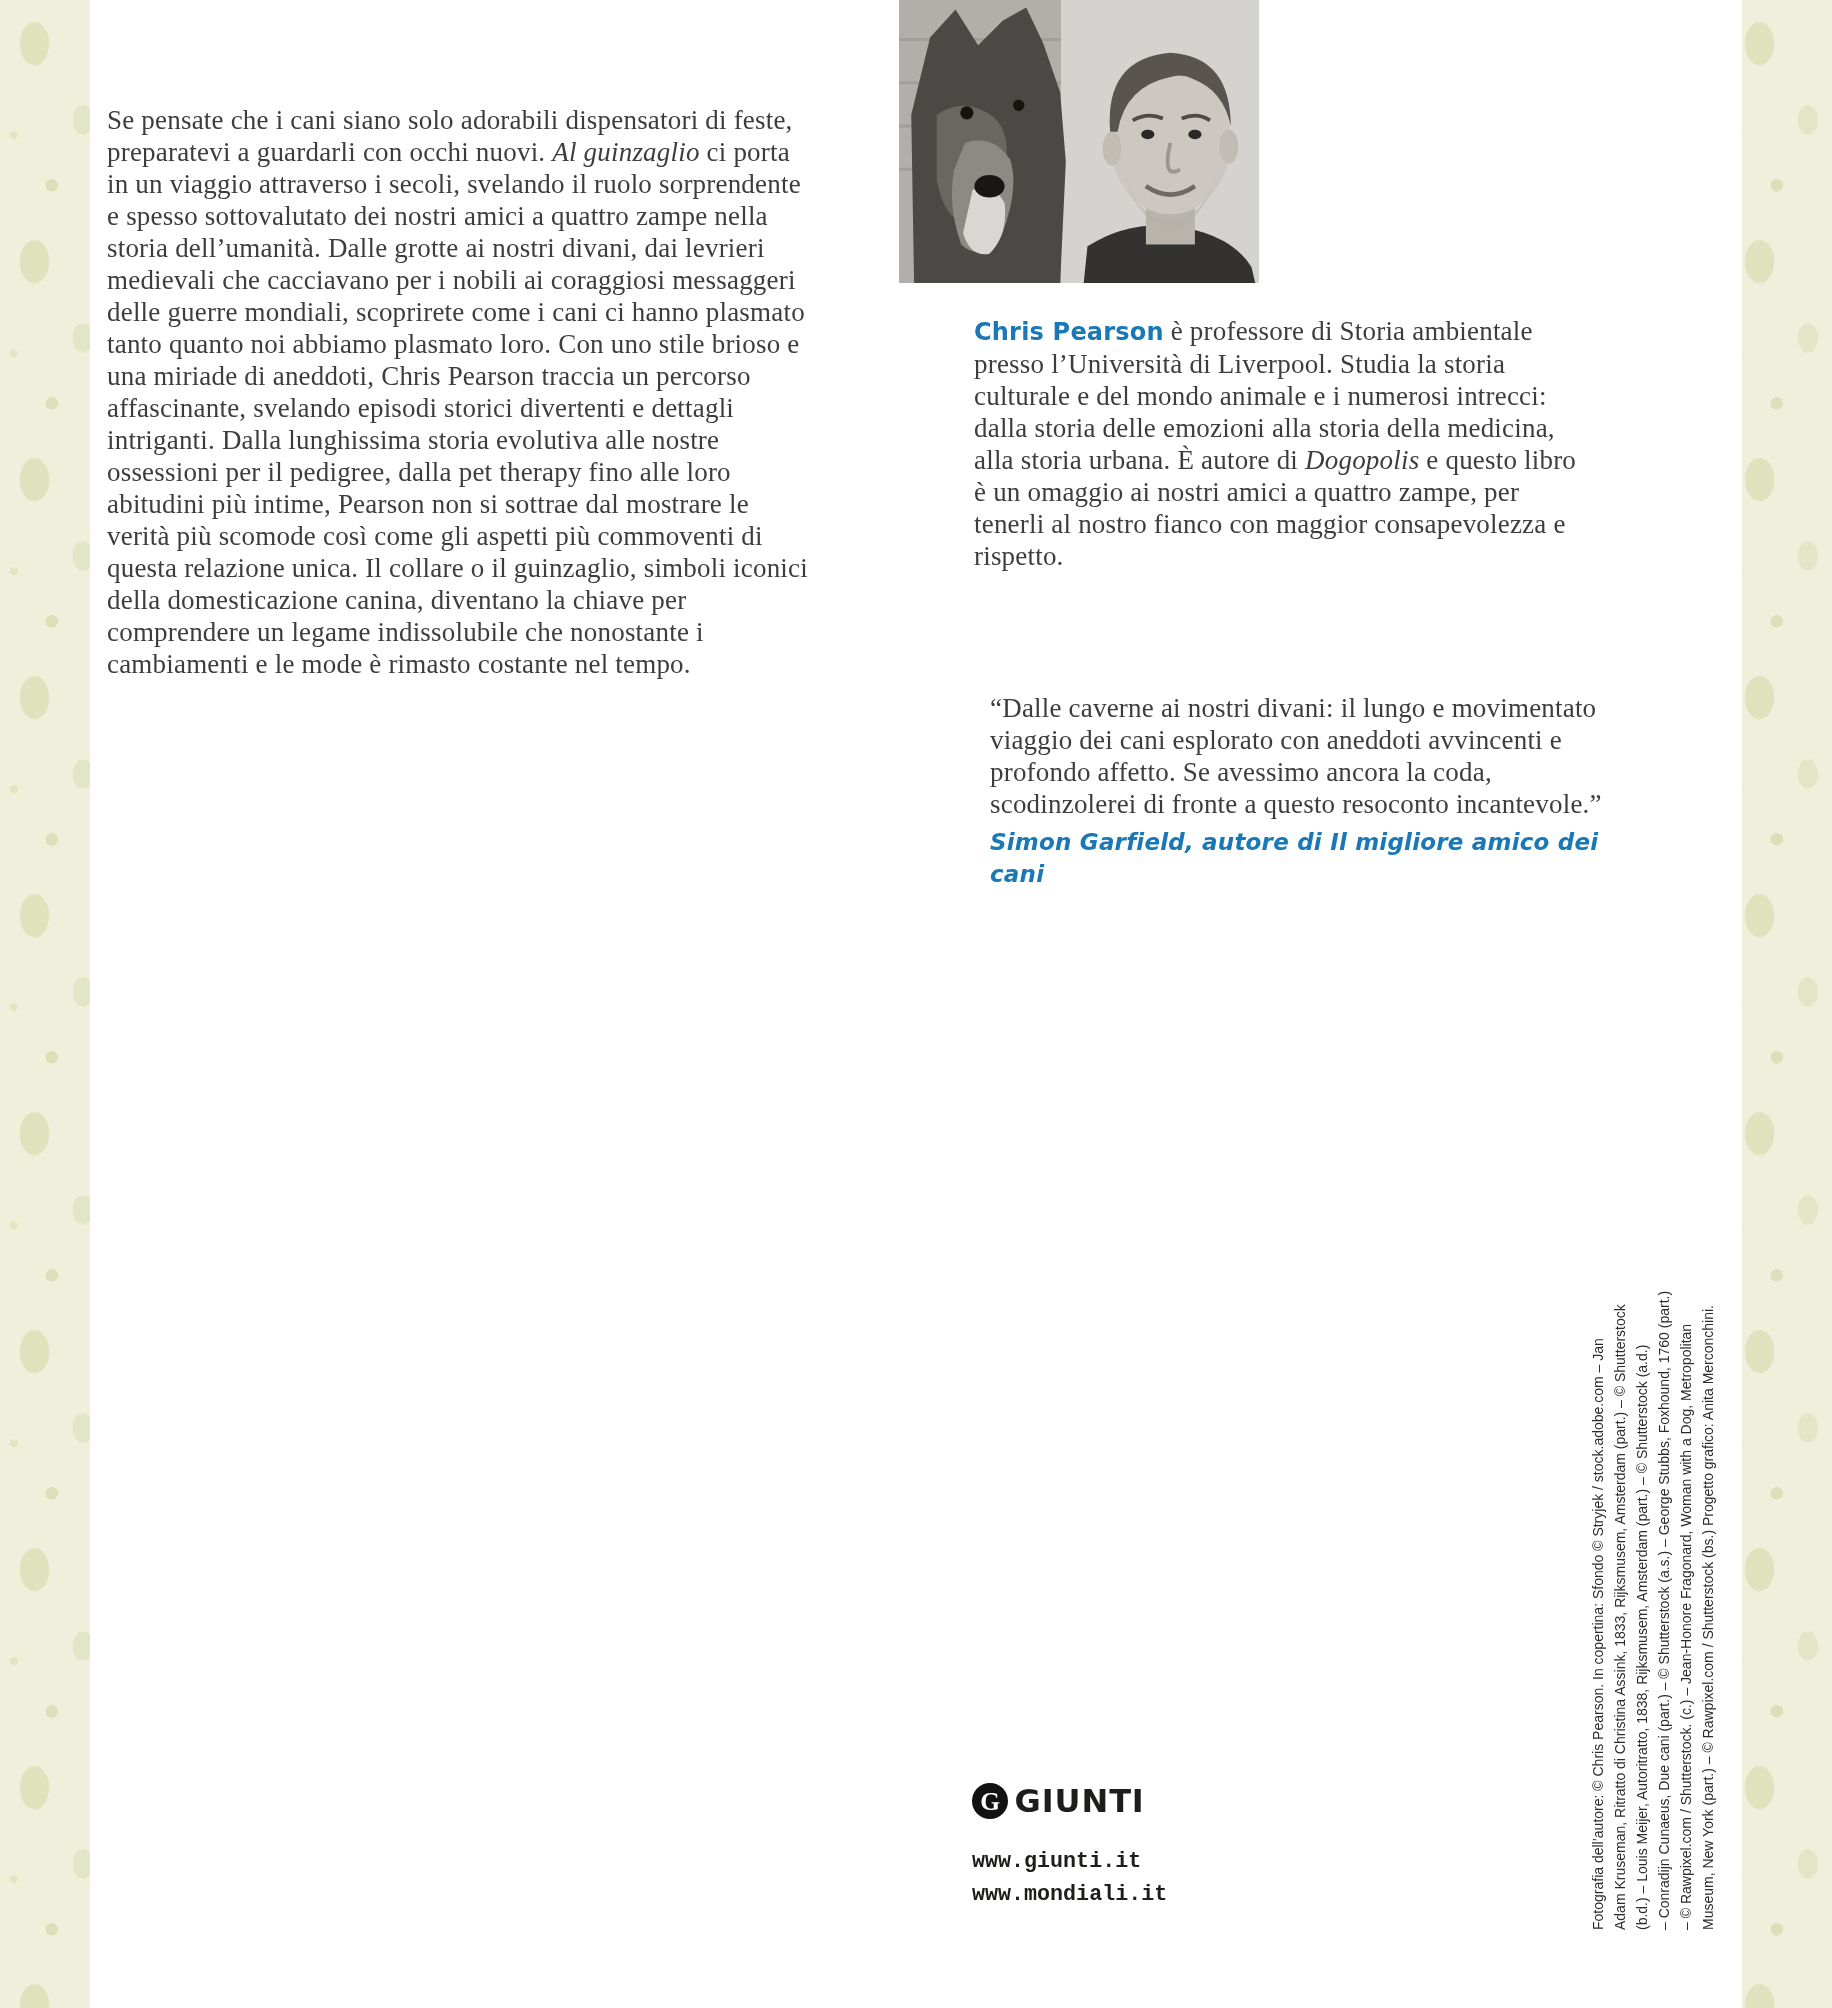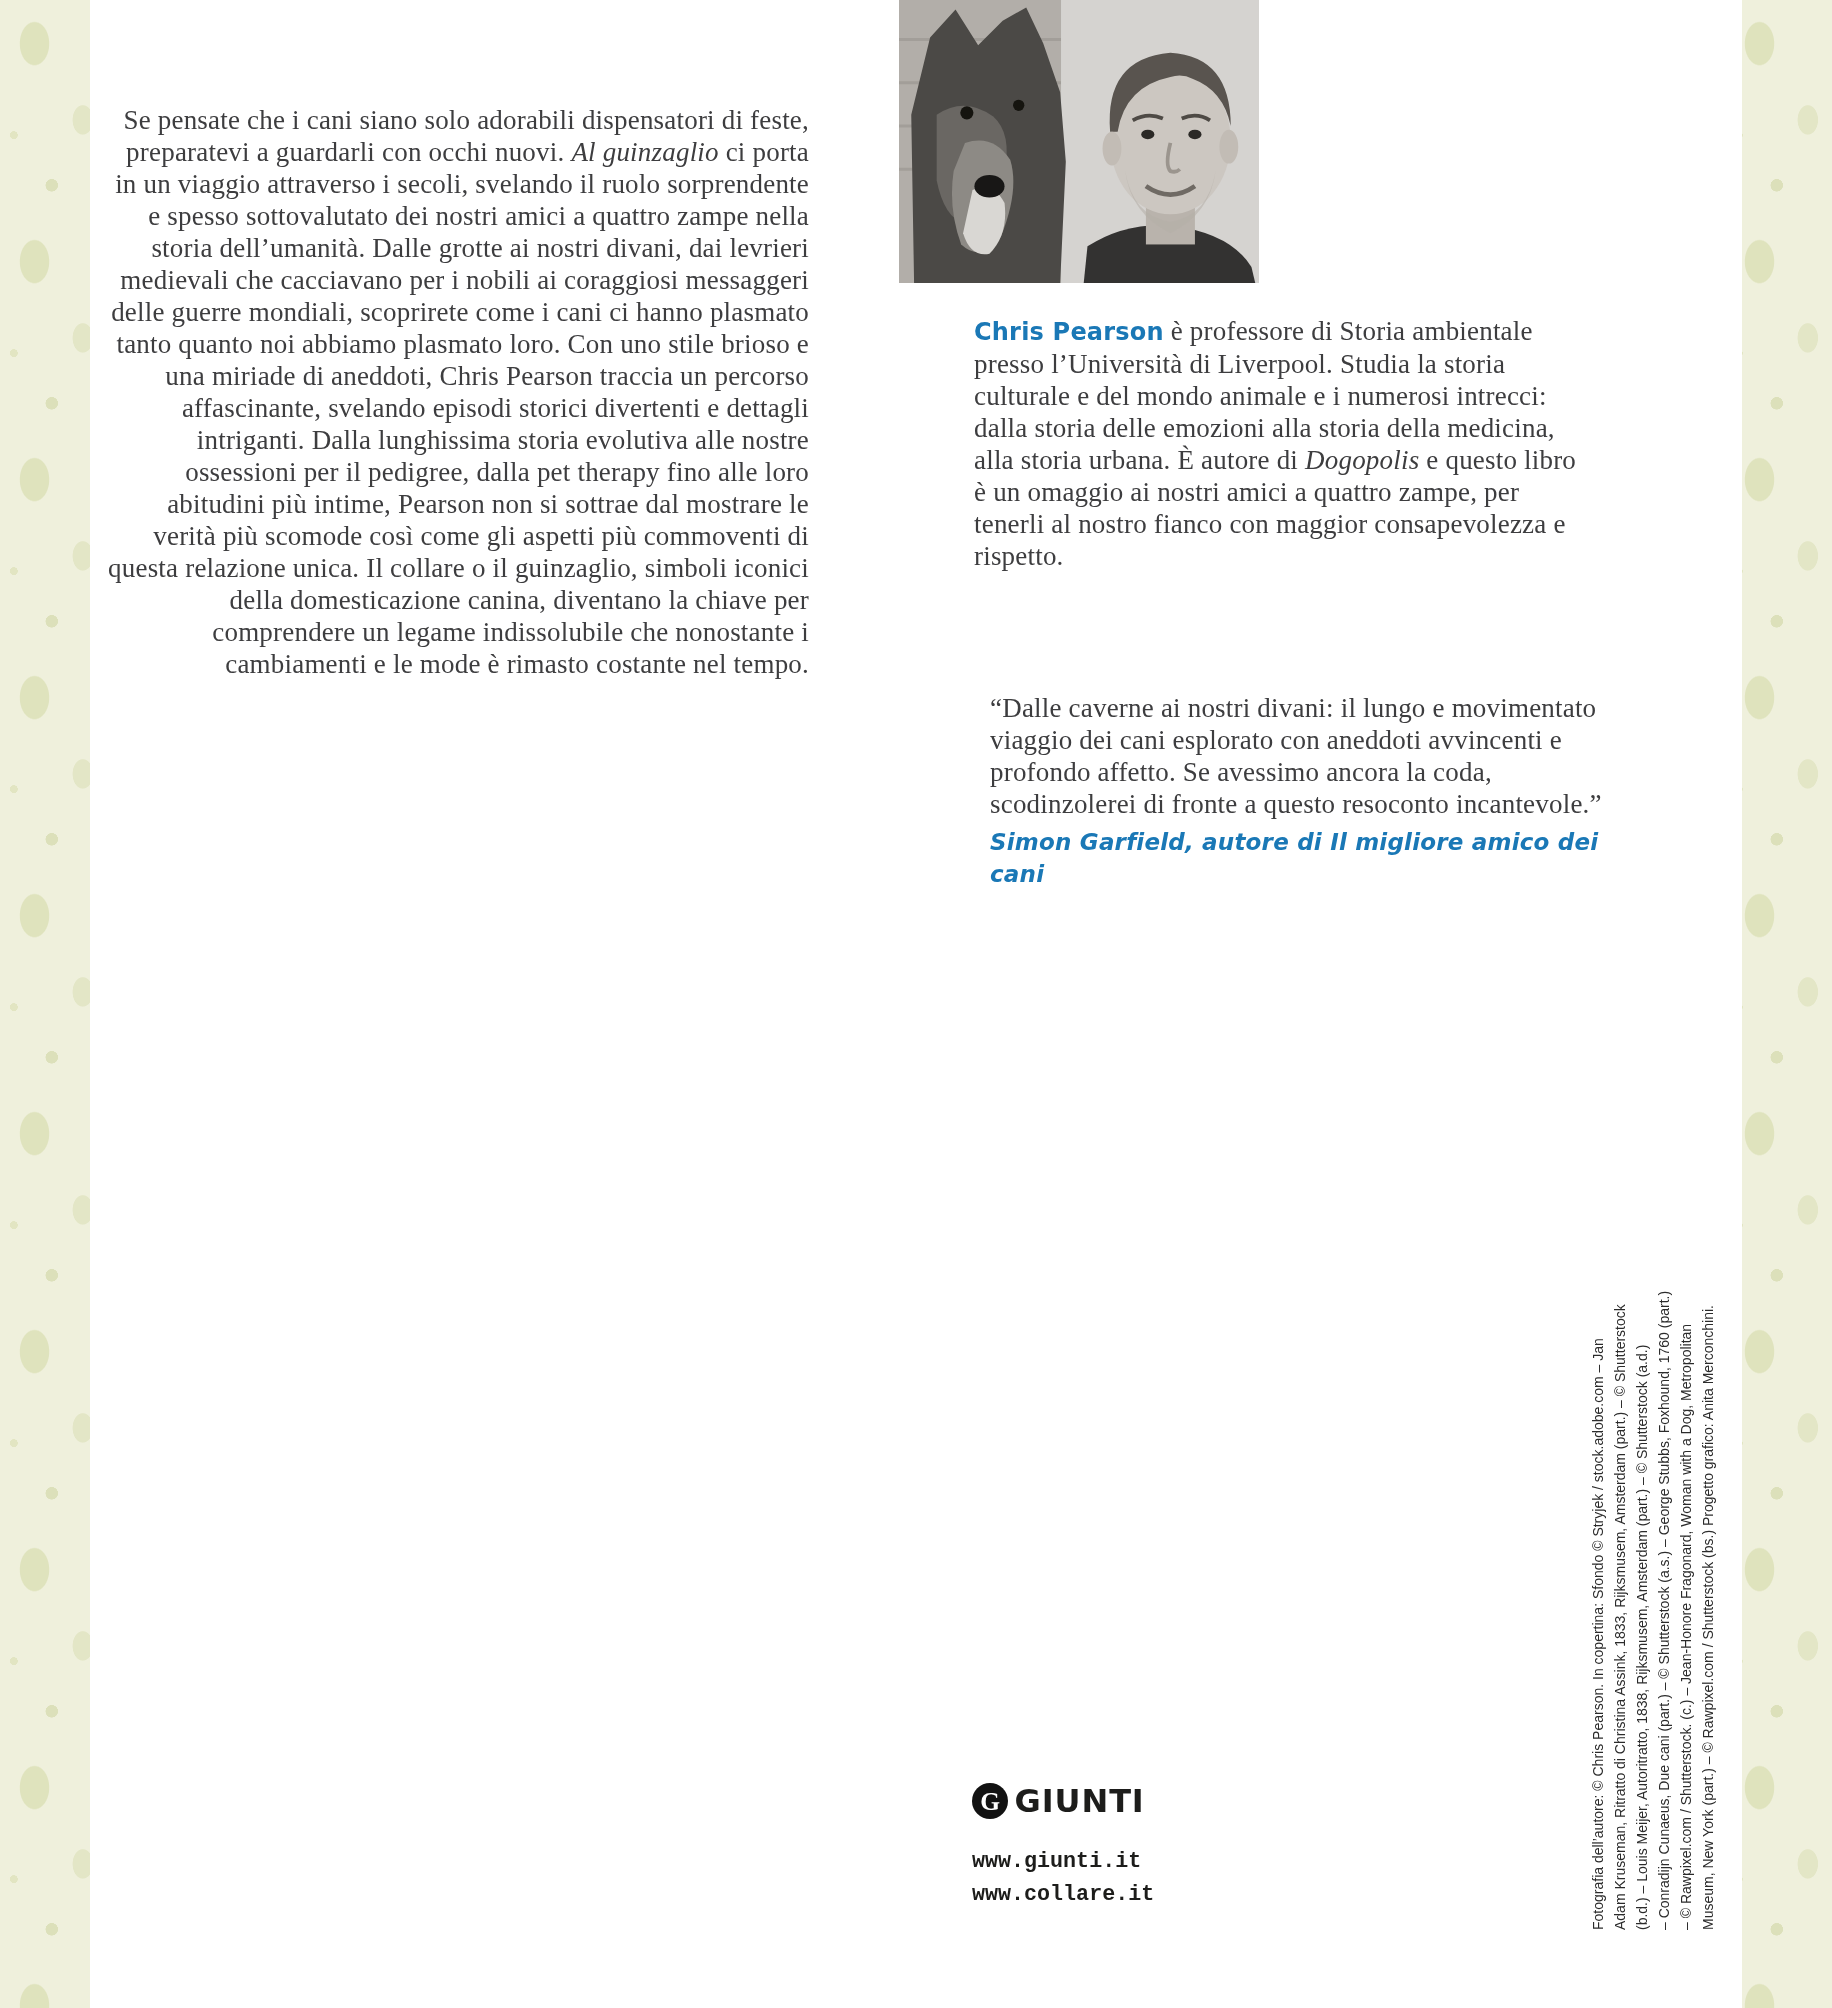--- a/index.html
+++ b/index.html
@@ -14,21 +14,21 @@
       radial-gradient(circle 6.6px at 12% 62%, #e2e5c2 58%, transparent 62%);
     background-size: 115px 218px;
     font-family:"Liberation Sans", sans-serif;
   }
   .panel { position:absolute; left:90px; top:0; width:1652px; height:2008px; background:#ffffff; }
   .ital { font-style:italic; }
 
   .synopsis {
     position:absolute; left:107px; top:104px; width:702px;
     font-family:"Liberation Serif","DejaVu Serif",serif;
-    font-size:27px; line-height:32px; color:#3d3d3f; letter-spacing:0.2px;text-align:right;
+    font-size:27px; line-height:32px; color:#3d3d3f; letter-spacing:0.2px;
   }
 
   .photo { position:absolute; left:899px; top:0; width:360px; height:283px; overflow:hidden; }
   .photo svg { display:block; }
 
   .bio {
     position:absolute; left:974px; top:315px; width:612px;
     font-family:"Liberation Serif","DejaVu Serif",serif;
     font-size:27px; line-height:32px; color:#3d3d3f; letter-spacing:0.2px;
   }
@@ -136,17 +136,17 @@
     <div>Museum, New York (part.) – © Rawpixel.com / Shutterstock (bs.) Progetto grafico: Anita Merconchini.</div>
   </div>
 
   <div class="publisher">
     <div class="logo-row">
       <span class="logo-g">G</span>
       <span class="logo-text">GIUNTI</span>
     </div>
     <div class="sites">
       <div>www.giunti.it</div>
-      <div>www.collare.it</div>
+      <div>www.mondiali.it</div>
     </div>
   </div>
 </div>
 
 
 </body></html>

